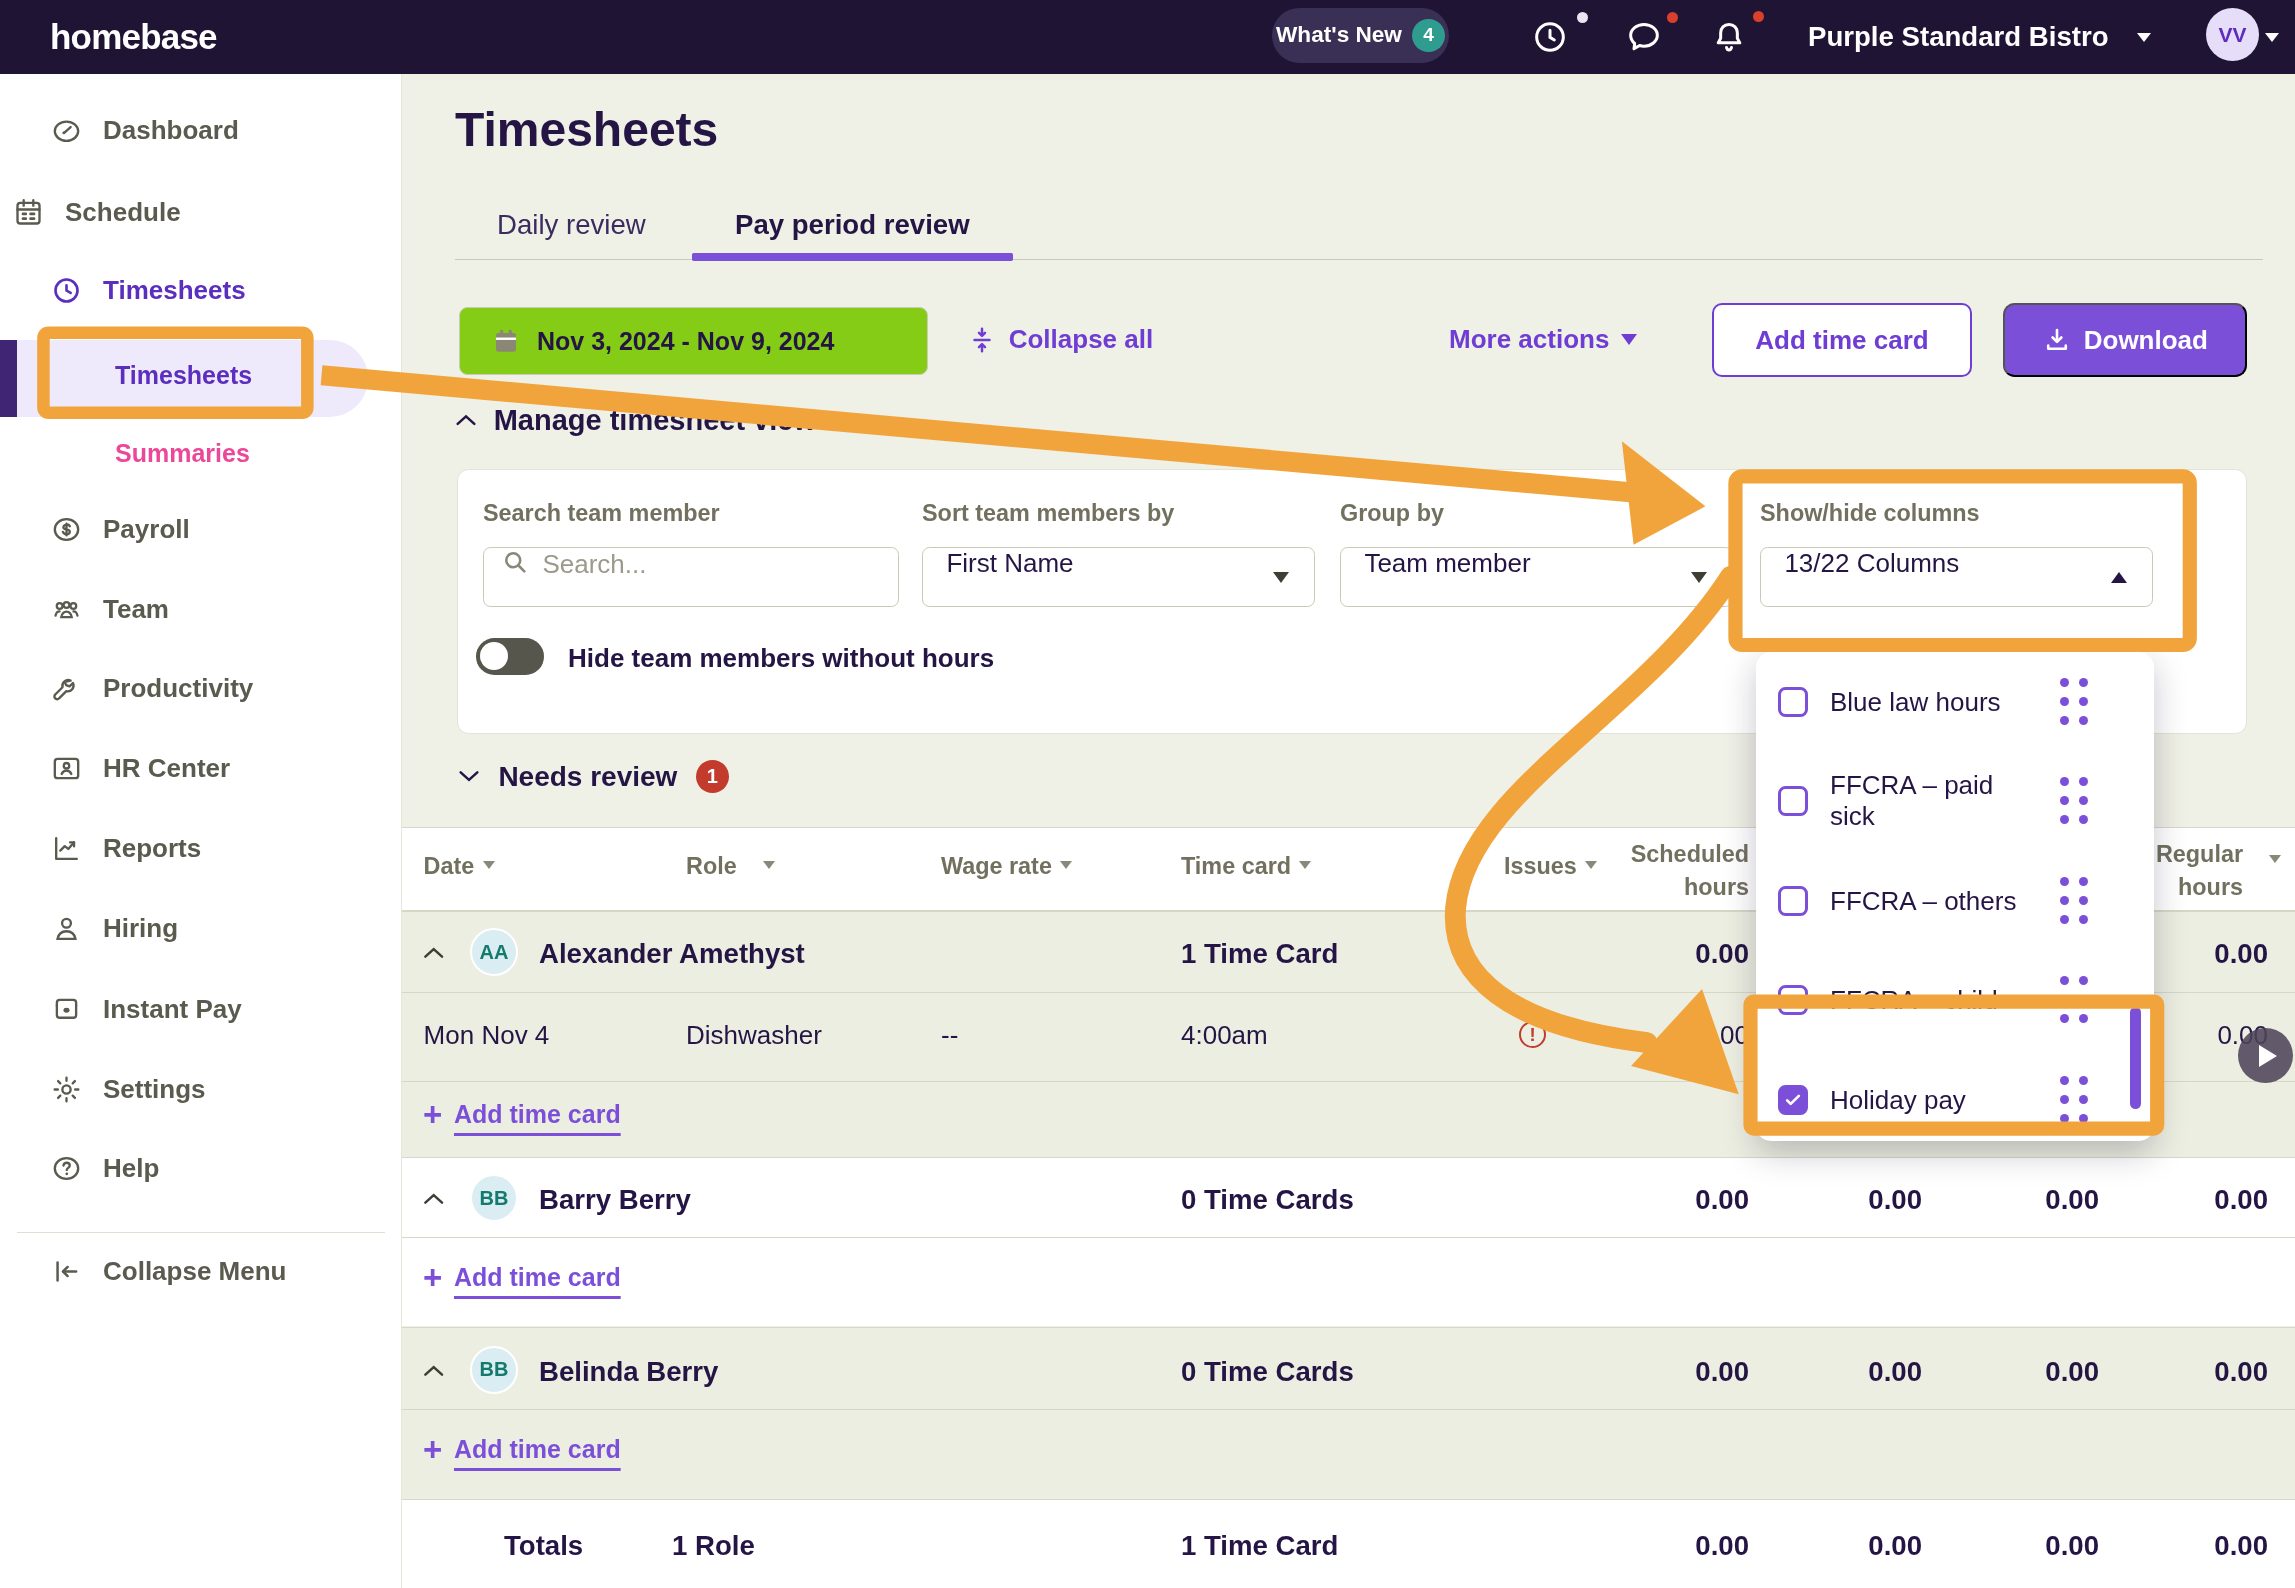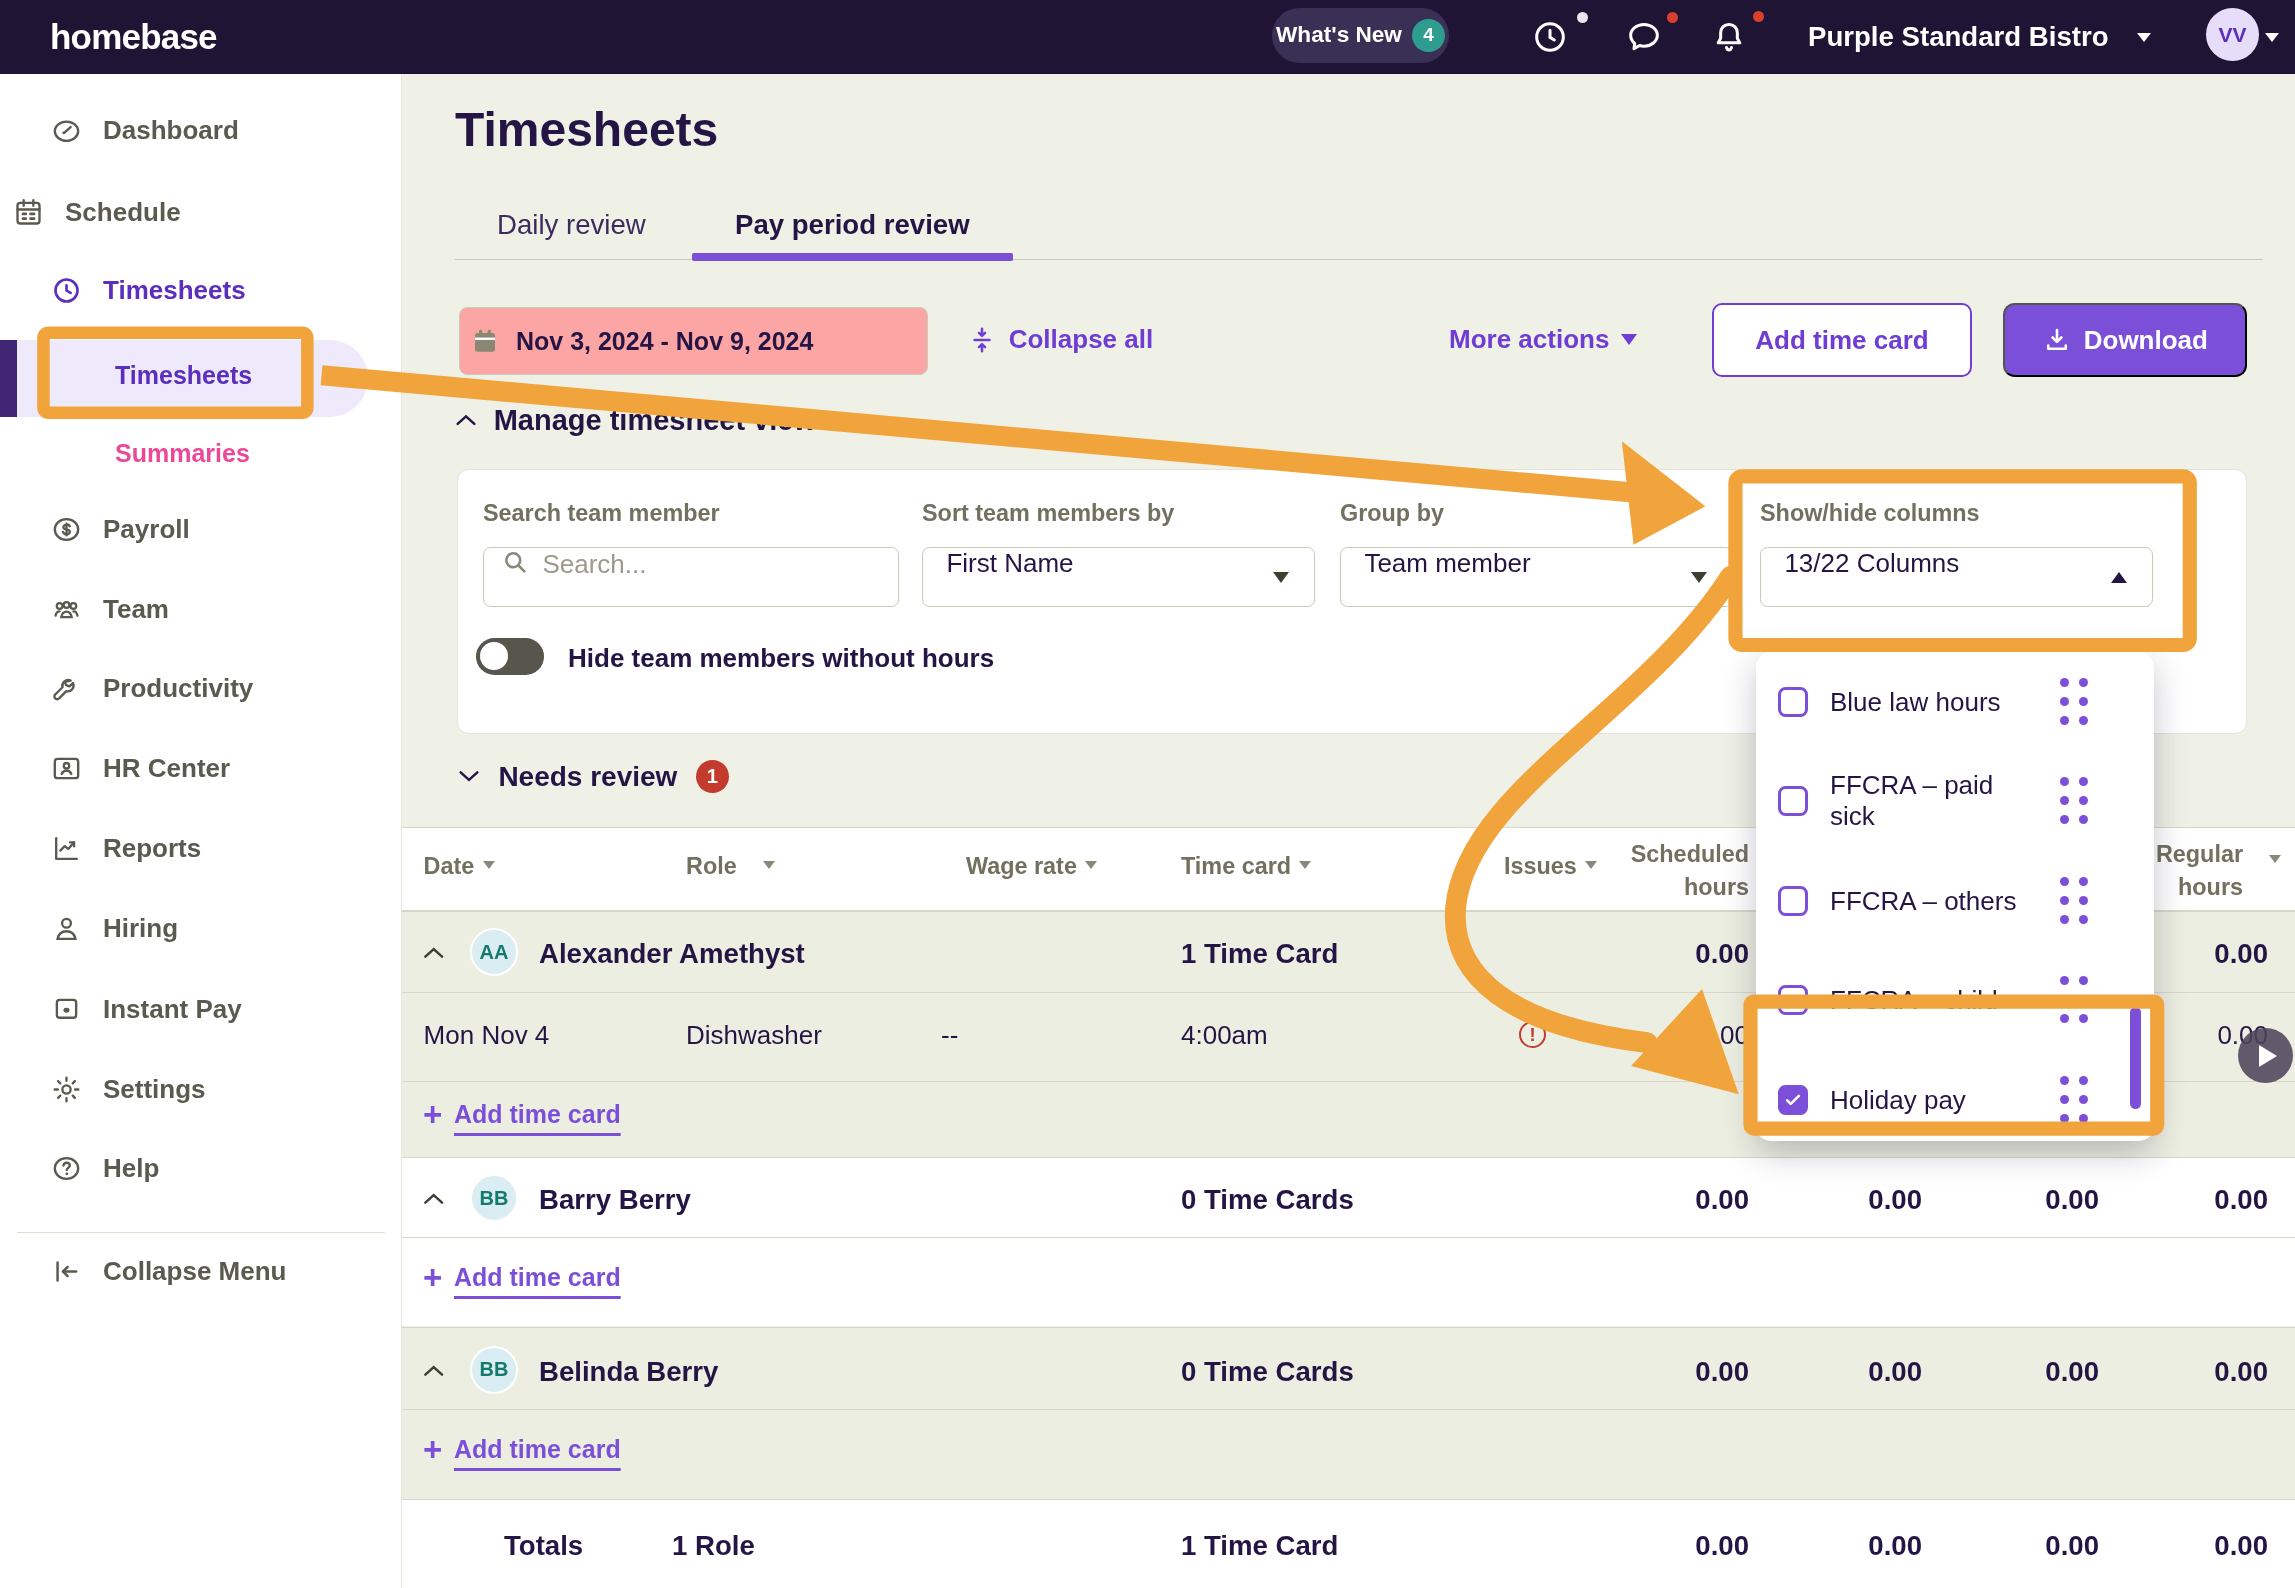--- a/index.html
+++ b/index.html
@@ -34,21 +34,21 @@
 
   
   #page-title{position:absolute;left:455px;top:102px;font-size:48px;font-weight:800;color:#251545;}
   .tab{position:absolute;top:209px;font-size:27.6px;color:#3B2B5E;cursor:pointer;}
   #tab-daily{left:497px;font-weight:500;}
   #tab-payperiod{left:735px;font-weight:700;color:#251545;}
   #tab-underline{position:absolute;left:692px;top:253px;width:321px;height:7.5px;background:#7C4FD9;border-radius:1.7px;}
   #tabs-baseline{position:absolute;left:455px;top:259px;width:1808px;height:0;border-top:1.7px solid #C9C9B8;}
 
   
-  #date-btn{position:absolute;left:459px;top:307px;width:469px;height:68px;background:#fca5a5;border:1.7px solid #CBCBBA;border-radius:8.4px;display:flex;align-items:center;gap:15px;padding-left:9px;box-sizing:border-box;cursor:pointer;}
+  #date-btn{position:absolute;left:459px;top:307px;width:469px;height:68px;background:#84cc16;border:1.7px solid #CBCBBA;border-radius:8.4px;display:flex;align-items:center;gap:15px;padding-left:30px;box-sizing:border-box;cursor:pointer;}
   #date-btn .dtxt{font-size:25px;font-weight:700;color:#251545;}
   .plink{position:absolute;display:flex;align-items:center;gap:11.7px;color:#6F3DD3;font-size:26px;font-weight:700;cursor:pointer;}
   #collapse-all{left:967px;top:324px;}
   #more-actions{left:1449px;top:324px;}
   .caret-p{width:0;height:0;border-left:8.4px solid transparent;border-right:8.4px solid transparent;border-top:11px solid #6F3DD3;display:inline-block;}
   #add-card-btn{position:absolute;left:1712px;top:303px;width:260px;height:74px;background:#fff;border:2.5px solid #6F3DD3;border-radius:10px;color:#6F3DD3;font-size:26px;font-weight:700;display:flex;align-items:center;justify-content:center;cursor:pointer;}
   #download-btn{position:absolute;left:2003px;top:303px;width:244px;height:74px;background:#7C4FD9;border-radius:11.7px;color:#fff;font-size:26px;font-weight:700;display:flex;align-items:center;justify-content:center;gap:11.7px;cursor:pointer;}
 
   
   #manage-hdr{position:absolute;left:455px;top:404px;display:flex;align-items:center;gap:16.7px;color:#251545;font-size:29px;font-weight:700;cursor:pointer;}
@@ -198,21 +198,21 @@
 
   <div id="thead" class="trow">
     <div class="th" style="left:22.6px;top:25px;">
         <span>Date</span>
         <span class="sort-caret"></span>
       </div>
     <div class="th" style="left:285px;top:25px;gap:26px;">
         <span>Role</span>
         <span class="sort-caret"></span>
       </div>
-    <div class="th" style="left:540px;top:25px;margin-left:25px;">
+    <div class="th" style="left:540px;top:25px;">
         <span>Wage rate</span>
         <span class="sort-caret"></span>
       </div>
     <div class="th" style="left:780px;top:25px;">
         <span>Time card</span>
         <span class="sort-caret"></span>
       </div>
     <div class="th" style="left:1103px;top:25px;">
         <span>Issues</span>
         <span class="sort-caret"></span>

